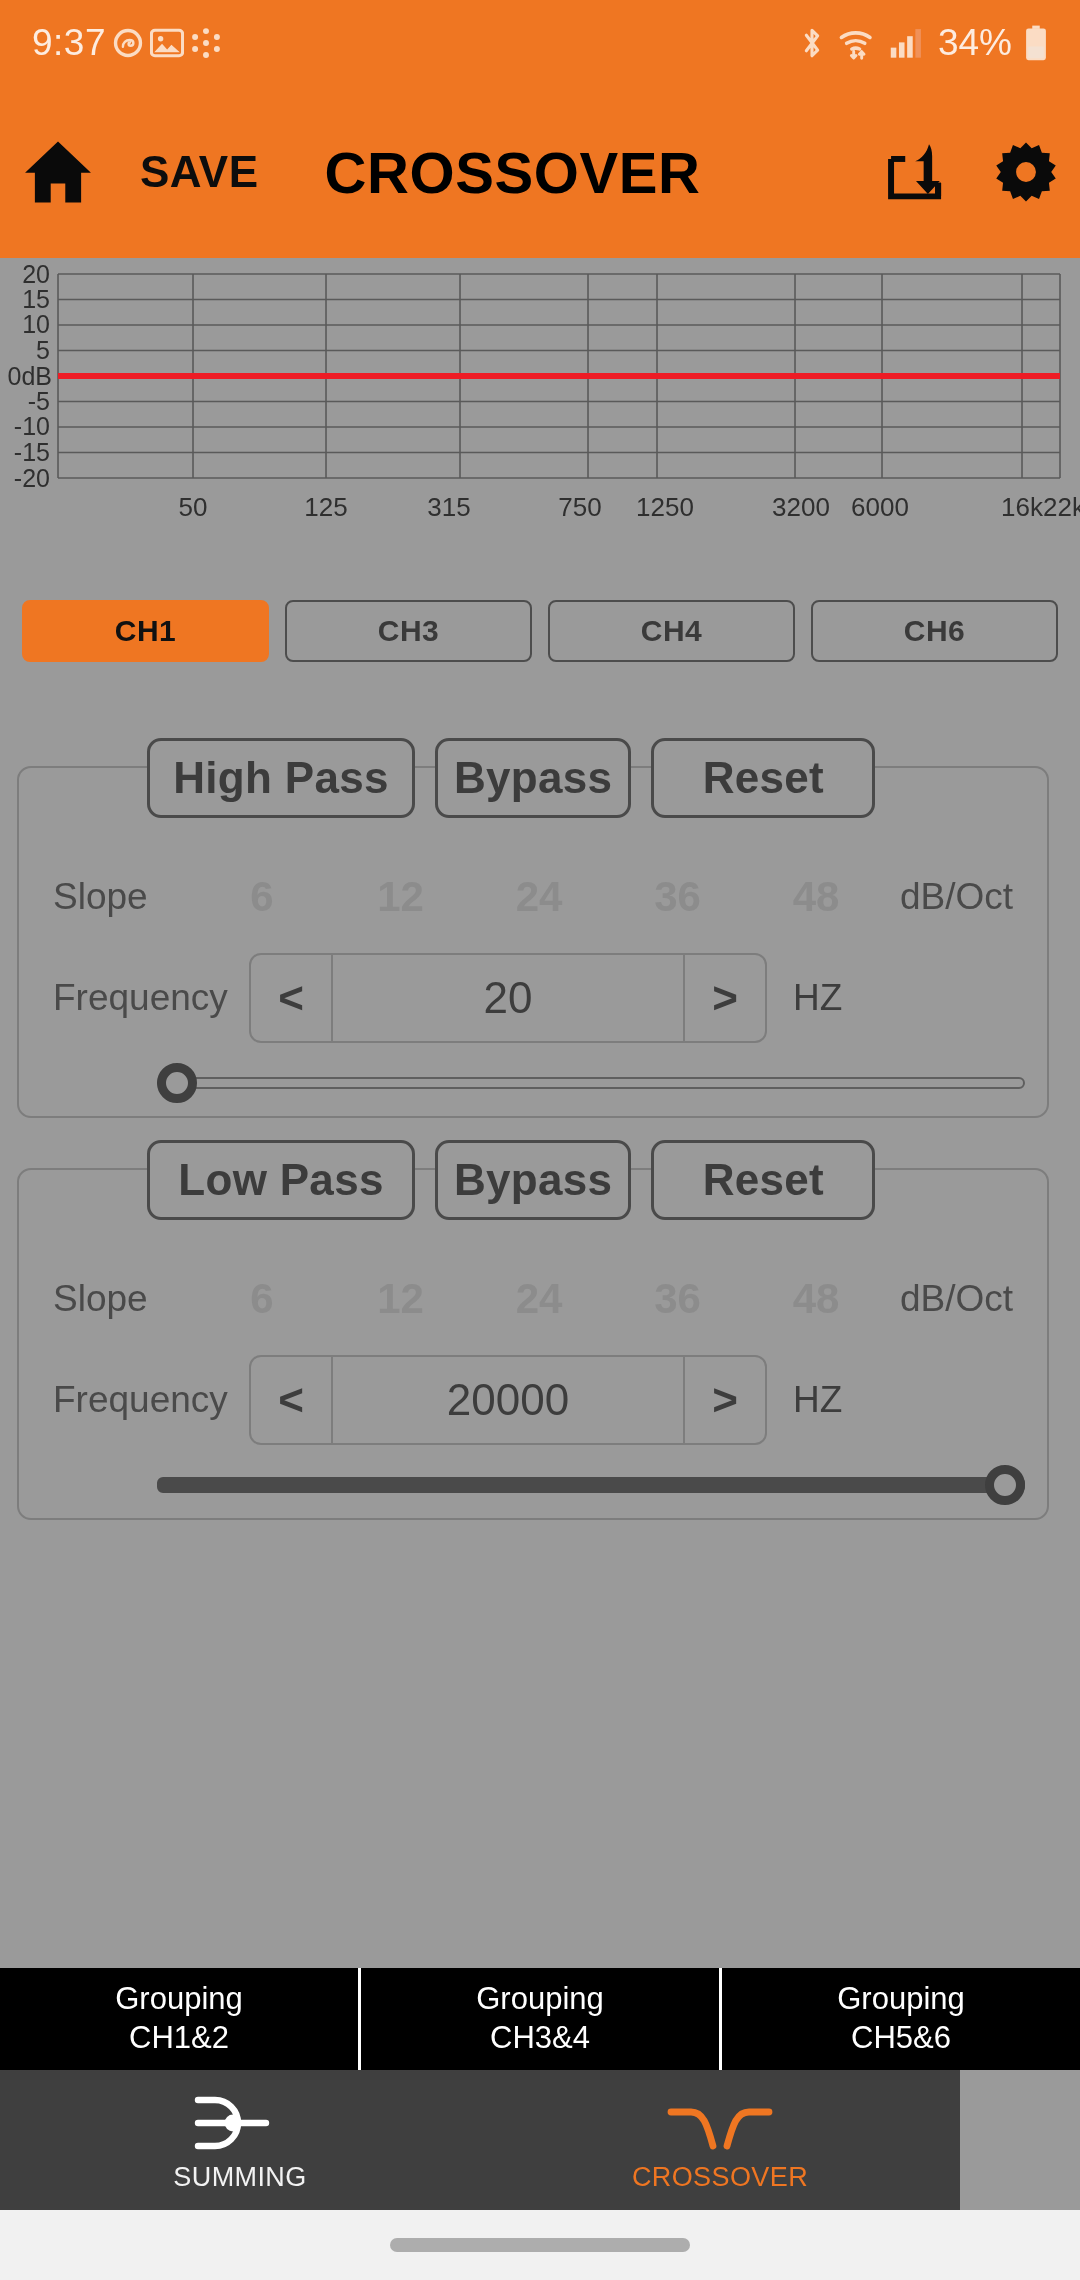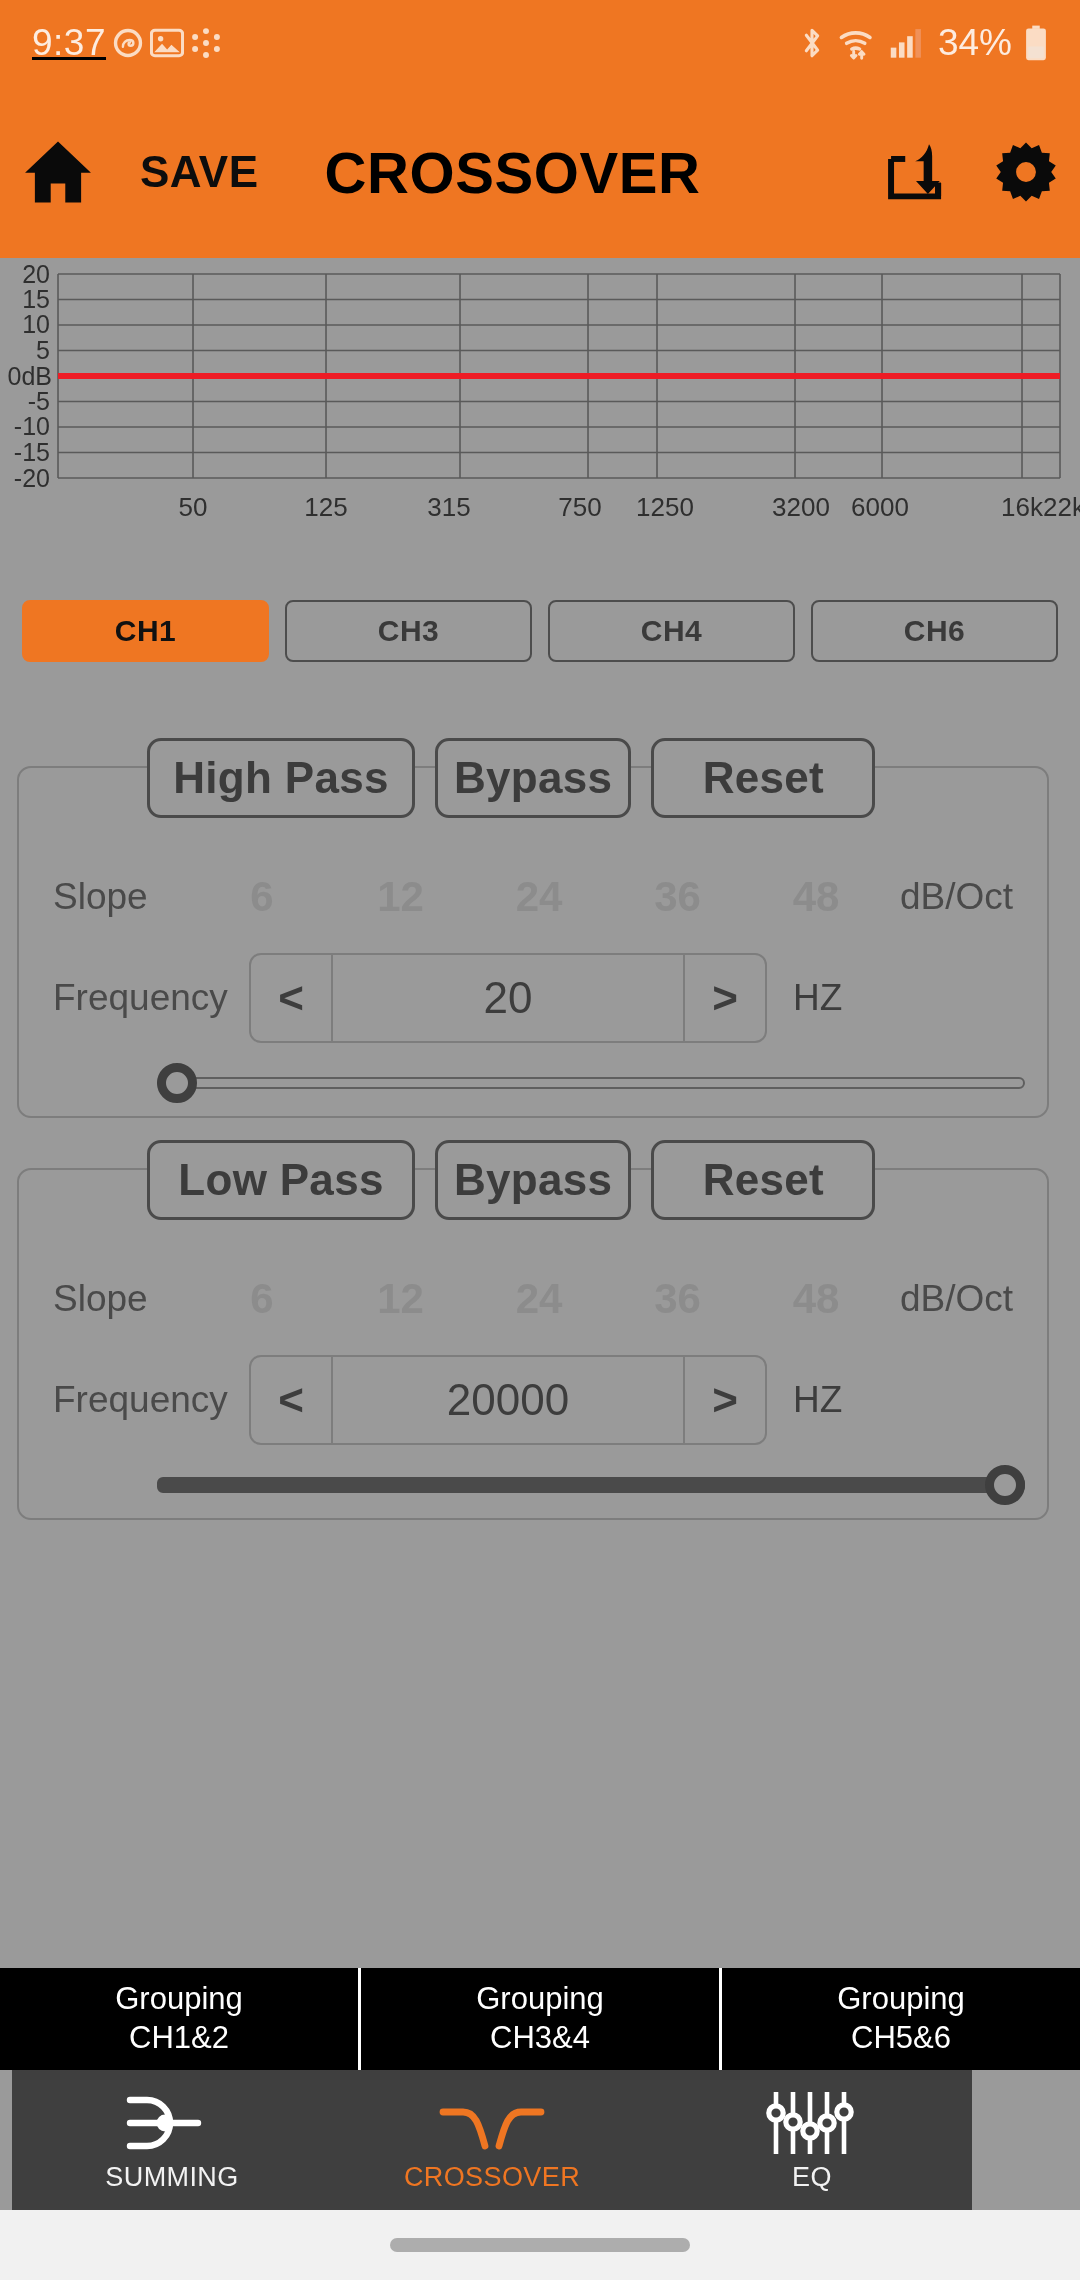--- a/index.html
+++ b/index.html
@@ -20,21 +20,21 @@
   .statusbar {
     position: absolute;
     left: 0; top: 0;
     width: 1080px; height: 86px;
     background: #ef7622;
     display: flex;
     align-items: center;
     box-sizing: border-box;
     padding: 0 32px;
   }
-  .sb-left { display: flex; align-items: center; gap: 5px; text-decoration: underline; }
+  .sb-left { display: flex; align-items: center; gap: 5px; }
   .sb-right {
     display: flex; align-items: center; gap: 12px;
     margin-left: auto;
     justify-content: center;
   }
   .sb-time {
     color: #fdece0;
     font-size: 37px;
     letter-spacing: 0.5px;
     font-family: "Liberation Sans", sans-serif;
@@ -300,21 +300,21 @@
     color: #ffffff;
     font-size: 31px;
     line-height: 1.25;
     box-sizing: border-box;
   }
   .grp-cell + .grp-cell { border-left: 3px solid #ffffff; }
 
   
   .navbar {
     position: absolute;
-    left: 12px; top: 2070px;
+    left: 0; top: 2070px;
     width: 960px; height: 140px;
     background: #3f3f3f;
     display: flex;
     text-align: center;
   }
   .nav-item {
     flex: 1 1 0;
     display: flex;
     flex-direction: column;
     align-items: center;
@@ -602,38 +602,17 @@
   </div>
   <div class="nav-item active">
     <span class="nav-ico">
       <svg width="110" height="62" viewBox="0 0 55 31">
         <path d="M3 10h10c6 0 8 6 11 17" fill="none" stroke="#ef7622" stroke-width="3.4" stroke-linecap="round"></path>
         <path d="M52 10H42c-6 0-8 6-11 17" fill="none" stroke="#ef7622" stroke-width="3.4" stroke-linecap="round"></path>
       </svg>
     </span>
     <span class="nav-lbl">CROSSOVER</span>
   </div>
-  <div class="nav-item">
-    <span class="nav-ico">
-      <svg width="92" height="70" viewBox="0 0 46 35">
-        <g stroke="#ffffff" stroke-width="2.3" fill="none">
-          <line x1="5" y1="2" x2="5" y2="33"></line>
-          <line x1="13.5" y1="2" x2="13.5" y2="33"></line>
-          <line x1="22" y1="2" x2="22" y2="33"></line>
-          <line x1="30.5" y1="2" x2="30.5" y2="33"></line>
-          <line x1="39" y1="2" x2="39" y2="33"></line>
-        </g>
-        <g stroke="#ffffff" stroke-width="2.6" fill="#3f3f3f">
-          <circle cx="5" cy="12.5" r="3.6"></circle>
-          <circle cx="13.5" cy="17" r="3.6"></circle>
-          <circle cx="22" cy="21.5" r="3.6"></circle>
-          <circle cx="30.5" cy="17.5" r="3.6"></circle>
-          <circle cx="39" cy="12" r="3.6"></circle>
-        </g>
-      </svg>
-    </span>
-    <span class="nav-lbl">EQ</span>
-  </div>
 </div>
 
 <div class="gesturebar">
   <div class="gesture-pill"></div>
 </div>
 
 </body></html>

